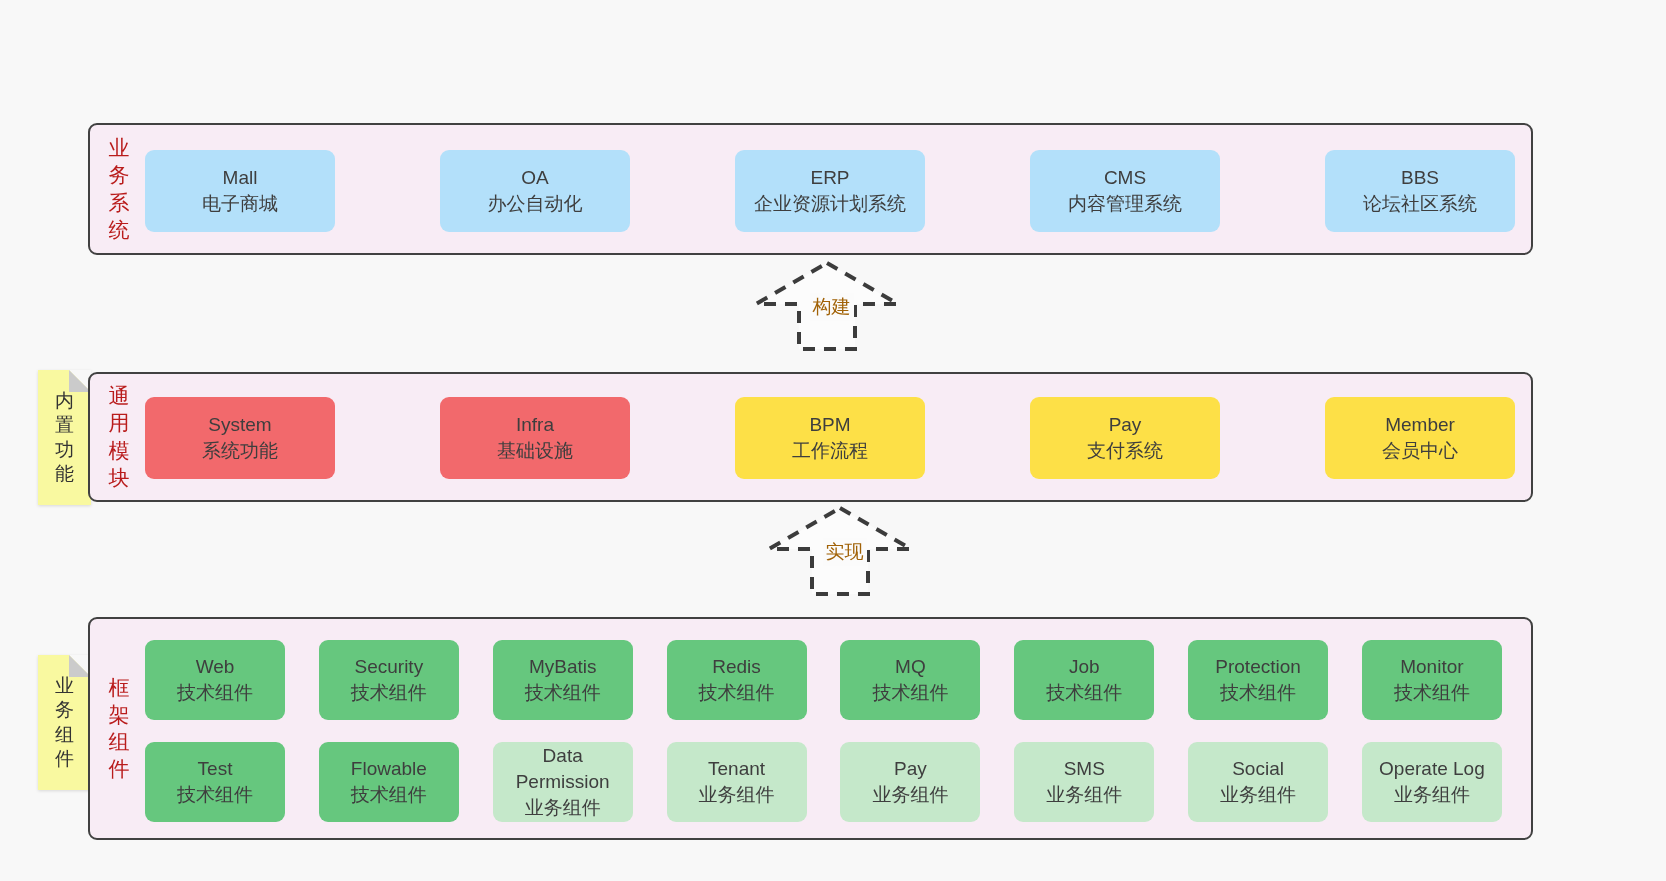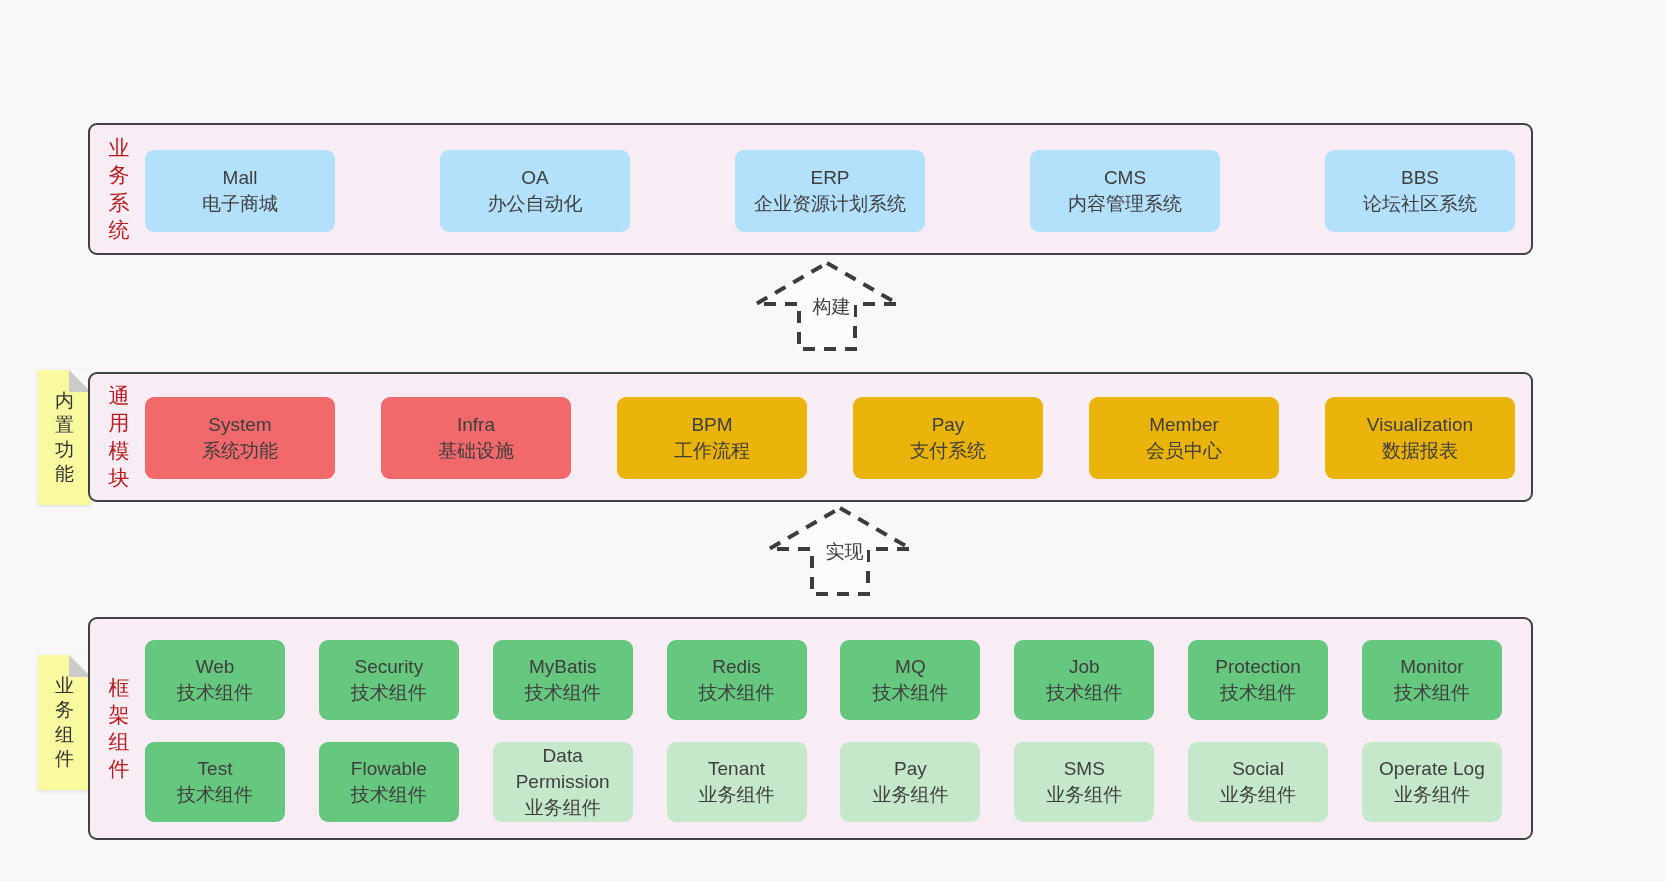--- a/index.html
+++ b/index.html
@@ -27,21 +27,21 @@
   .box{
     border-radius:9px;display:flex;flex-direction:column;
     align-items:center;justify-content:center;
     text-align:center;font-size:19px;line-height:1.38;
     box-sizing:border-box;padding:2px 4px;
   }
   .box-6{width:190px;height:82px;}
   .box-8{width:140px;height:80px;}
   .blue{background:#b3e0fa;}
   .red{background:#f2696c;}
-  .pink{background:#eab308;}
+  .pink{background:#fde047;}
   .green{background:#66c77e;}
   .lgreen{background:#c5e8ca;}
   .box span{display:block;}
   .sticky{
     position:absolute;left:38px;width:53px;height:135px;
     background:#f9f9a0;
     box-shadow:0 1px 3px rgba(0,0,0,.13);
     display:flex;align-items:center;justify-content:center;
   }
   .sticky::before{ 
@@ -53,21 +53,21 @@
     border-top:22px solid transparent;border-left:22px solid #cbcbcb;
   }
   .sticky .stext{
     width:22px;font-size:19px;line-height:1.27;text-align:center;
     word-break:break-all;color:#333;
   }
   .arrow{position:absolute;width:150px;height:92px;}
   .arrow svg{display:block;}
   .arrow-label{
     position:absolute;left:53%;top:47px;transform:translate(-50%,-50%);
-    background:#fbfbfb;padding:1px 3px;font-size:19px;color:#404040;
+    background:#fbfbfb;padding:1px 3px;font-size:19px;color:#a16207;
     white-space:nowrap;
   }
 </style>
 </head>
 <body>
 
 <div class="layer" style="top:123px;height:132px;">
   <div class="vlabel">业务系统</div>
   <div class="row row-6" style="top:25px;">
     <div class="box box-6 blue">
@@ -119,24 +119,20 @@
       <span>工作流程</span>
     </div>
     <div class="box box-6 pink">
       <span>Pay</span>
       <span>支付系统</span>
     </div>
     <div class="box box-6 pink">
       <span>Member</span>
       <span>会员中心</span>
     </div>
-    <div class="box box-6 pink">
-      <span>Visualization</span>
-      <span>数据报表</span>
-    </div>
   </div>
 </div>
 
 <div class="arrow" style="left:765px;top:505px;">
   <svg width="150" height="92" viewBox="0 0 150 92">
     <polygon points="75,3 146,44 103,44 103,89 47,89 47,44 4,44" fill="#fcfcfc" stroke="#3c3c3c" stroke-width="4" stroke-dasharray="12 9"></polygon>
   </svg>
   <div class="arrow-label">实现</div>
 </div>
 

